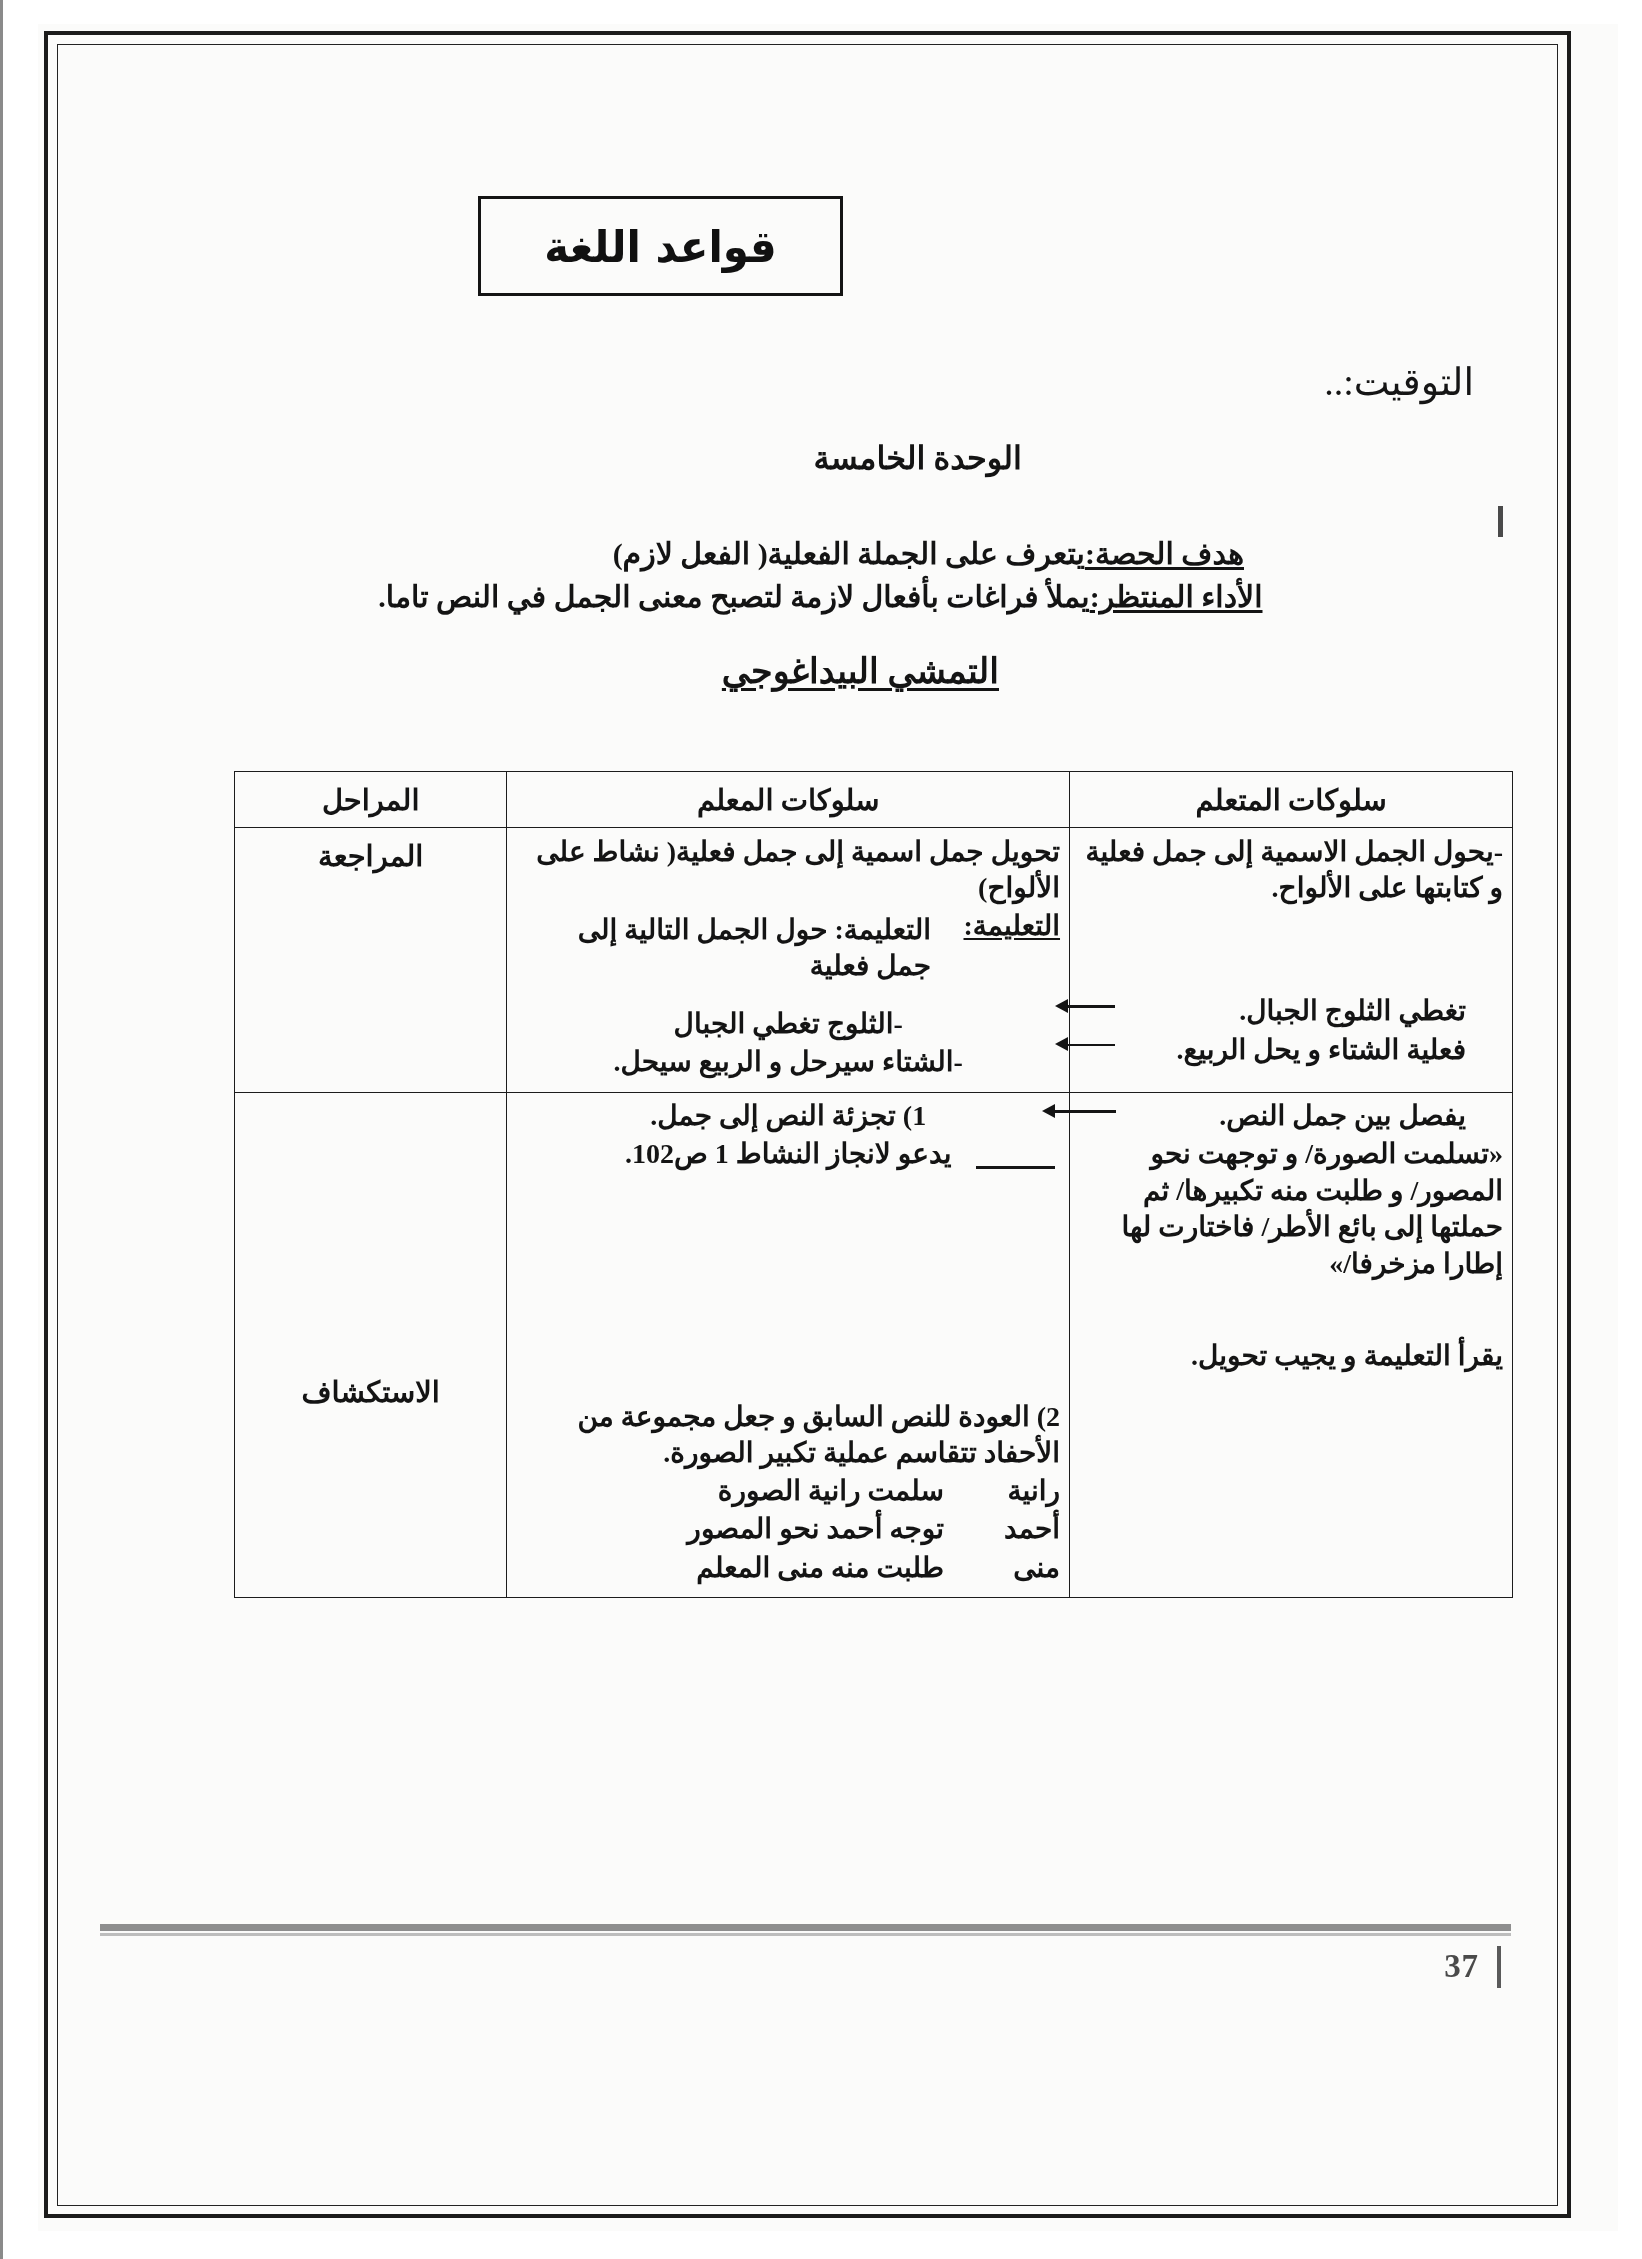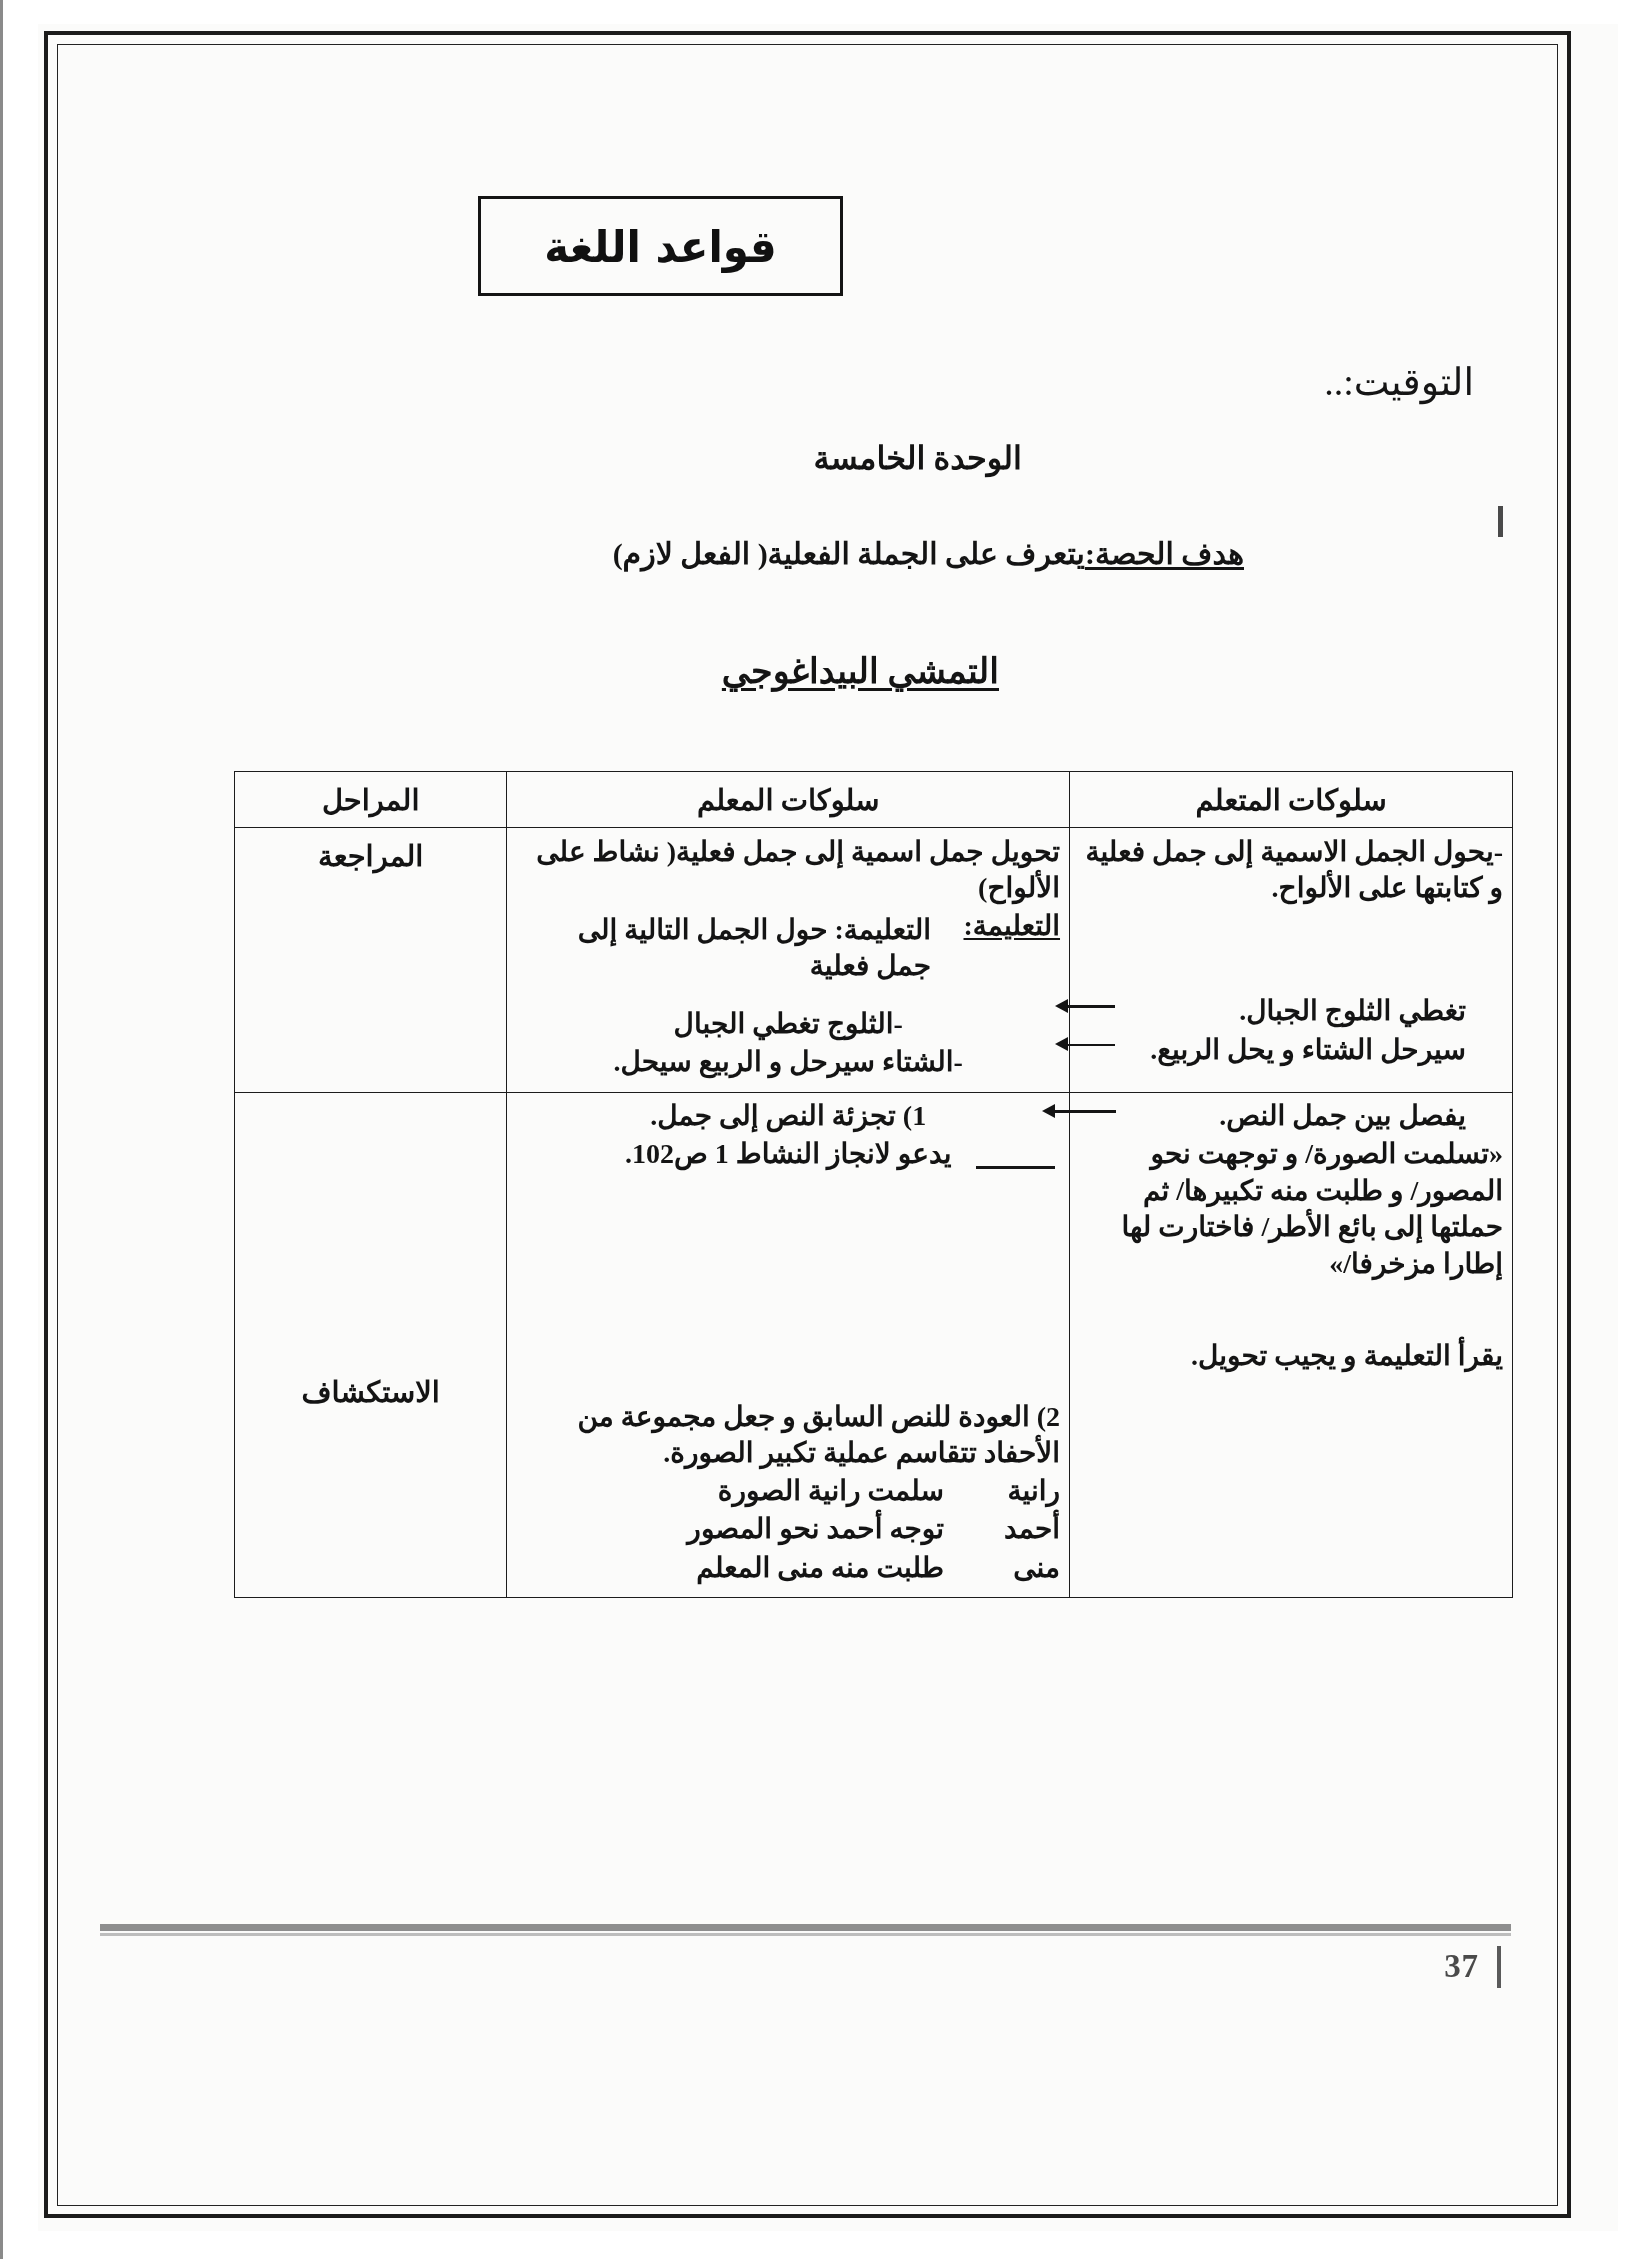--- a/index.html
+++ b/index.html
@@ -283,20 +283,23 @@
     </div>
 
     <div class="speck"></div>
 
     <div class="timing">التوقيت:..</div>
     <div class="unit">الوحدة الخامسة</div>
 
     <div class="goal-block">
       <div class="goal-line">
         <span class="u">هدف الحصة:</span><span>يتعرف  على الجملة الفعلية( الفعل لازم)</span>
+      </div>
+      <div class="goal-line second">
+        <span class="u">الأداء المنتظر:</span><span>يملأ فراغات بأفعال لازمة لتصبح معنى الجمل في النص تاما.</span>
       </div>
     </div>
 
     <div class="approach">التمشي البيداغوجي</div>
 
     <table class="grid">
       <colgroup>
         <col class="c-learner">
         <col class="c-teacher">
         <col class="c-stage">
@@ -313,21 +316,21 @@
         <tr>
           <td class="learner">
             <p class="p">-يحول الجمل الاسمية إلى جمل فعلية و كتابتها على الألواح.</p>
             <div class="gap-lg"></div>
             <div class="arrow-row">
               <span class="arrow"></span>
               <p class="p right-pad">تغطي الثلوج الجبال.</p>
             </div>
             <div class="arrow-row">
               <span class="arrow"></span>
-              <p class="p right-pad">سيرحل الشتاء و يحل الربيع.</p>
+              <p class="p right-pad">فعلية الشتاء و يحل الربيع.</p>
             </div>
           </td>
 
           <td class="teacher">
             <p class="p">تحويل جمل اسمية إلى جمل فعلية( نشاط على الألواح)</p>
             <p class="p"><span class="u">التعليمة:</span></p>
             <p class="p" style="margin-top:-35px; padding-right:129px;">التعليمة:  حول الجمل التالية إلى جمل فعلية</p>
             <div class="gap-sm"></div>
             <p class="p center-ish">-الثلوج تغطي الجبال</p>
             <p class="p center-ish">-الشتاء سيرحل و الربيع سيحل.</p>

